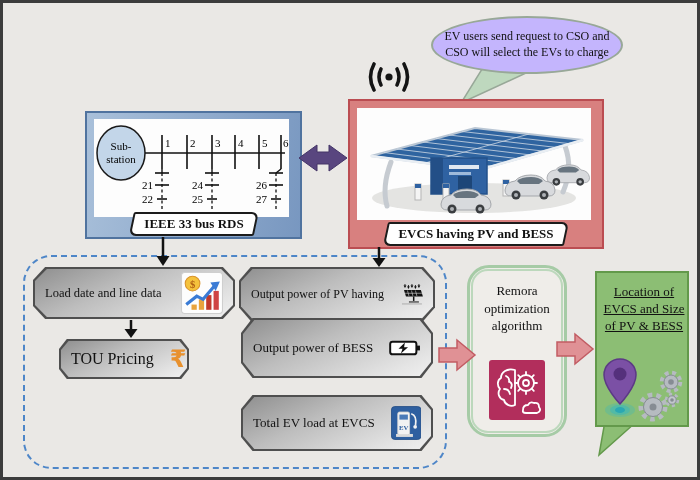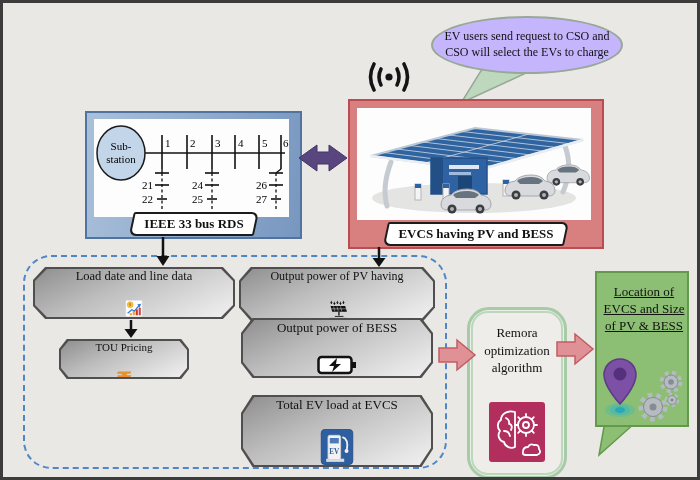--- a/index.html
+++ b/index.html
@@ -38,27 +38,27 @@
   
   .dashed-box{left:20px;top:252px;width:420px;height:210px;border:2px dashed #4e86c8;
     border-radius:28px;z-index:1;}
 
   
   .plaque{position:absolute;z-index:2;background:#4f4f4f;
     clip-path:polygon(6% 0%,94% 0%,100% 25%,100% 75%,94% 100%,6% 100%,0% 75%,0% 25%);}
   .plaque-inner{position:absolute;inset:2px;
     clip-path:polygon(6% 0%,94% 0%,100% 25%,100% 75%,94% 100%,6% 100%,0% 75%,0% 25%);
     background:linear-gradient(155deg,#8f8f8f 0%,#bdbdbd 40%,#e5e5e5 85%,#f0f0f0 100%);
-    display:flex;align-items:center;justify-content:space-between;padding:0 10px;box-sizing:border-box;gap:16px;flex-direction:column;}
+    display:flex;align-items:center;justify-content:space-between;padding:0 10px;box-sizing:border-box;gap:16px;}
   .plaque-label{white-space:nowrap;}
   .rupee{font-size:24px;font-weight:bold;color:#e8912e;font-family:"DejaVu Sans",sans-serif;line-height:1;}
 
   
   .remora{left:464px;top:262px;width:100px;height:172px;z-index:2;box-sizing:border-box;
-    background:#efede9;border:3px solid #a6cba6;border-radius:22px;margin-top:42px;}
+    background:#efede9;border:3px solid #a6cba6;border-radius:22px;}
   .remora:after{content:"";position:absolute;inset:1px;border:2px solid #bcd8bc;border-radius:17px;pointer-events:none;}
   .remora-label{position:absolute;top:14px;left:0;right:0;text-align:center;font-size:13px;line-height:1.35;}
 
   
   .result{left:592px;top:268px;width:94px;height:156px;z-index:2;box-sizing:border-box;
     background:#8cbe74;border:2px solid #63994b;}
   .result-label{position:absolute;top:11px;left:4px;right:0;text-align:center;font-size:13px;line-height:1.3;text-decoration:underline;}
 
   .layer{left:0;top:0;width:700px;height:480px;pointer-events:none;}
   .underlay{z-index:1;} .overlay{z-index:4;}
@@ -238,21 +238,21 @@
         <circle cx="11" cy="11" r="7" fill="#f5c23c" stroke="#d9932b"></circle>
         <text x="11" y="15" font-size="10" font-weight="bold" text-anchor="middle" fill="#b05f14">$</text>
         <path d="M5,31 L15,23 L21,26 L32,13" fill="none" stroke="#3a7bd5" stroke-width="3"></path>
         <path d="M28,10 L37,9 L33,18 Z" fill="#3a7bd5"></path>
       </svg>
     </div>
   </div>
 
   <div class="abs plaque" style="left:56px;top:336px;width:130px;height:40px">
     <div class="plaque-inner">
-      <span class="plaque-label" style="font-size:11px">TOU Pricing</span>
+      <span class="plaque-label" style="font-size:16px">TOU Pricing</span>
       <span class="rupee">₹</span>
     </div>
   </div>
 
   <div class="abs plaque" style="left:236px;top:264px;width:196px;height:54px">
     <div class="plaque-inner">
       <span class="plaque-label" style="font-size:12px">Output power of PV having</span>
       <svg width="42" height="42" viewBox="0 0 46 44">
         <g stroke="#111" stroke-width="1.8">
           <line x1="10" y1="2" x2="10" y2="9"></line>
@@ -286,21 +286,21 @@
     <div class="plaque-inner">
       <span class="plaque-label" style="font-size:13px">Output power of BESS</span>
       <svg width="40" height="22" viewBox="0 0 40 22">
         <rect x="1.5" y="3" width="33" height="16" rx="3" fill="#fff" stroke="#111" stroke-width="2.5"></rect>
         <rect x="35" y="8" width="4" height="6" fill="#111"></rect>
         <polygon points="20,4 12,12 17,12 15,18 24,10 19,10" fill="#111"></polygon>
       </svg>
     </div>
   </div>
 
-  <div class="abs plaque" style="left:238px;top:392px;width:192px;height:72px">
+  <div class="abs plaque" style="left:238px;top:392px;width:192px;height:56px">
     <div class="plaque-inner">
       <span class="plaque-label" style="font-size:13px">Total EV load at EVCS</span>
       <svg width="36" height="40" viewBox="0 0 36 40">
         <rect x="0.5" y="0.5" width="35" height="39" rx="4" fill="#2e5fa0" stroke="#244d85"></rect>
         <rect x="6" y="33" width="20" height="3.5" fill="#dcdcdc"></rect>
         <rect x="8" y="7" width="14" height="27" rx="2" fill="#f2f2f2" stroke="#d0d0d0"></rect>
         <rect x="10" y="10" width="10" height="6" fill="#4a7ab8"></rect>
         <text x="15" y="28" font-size="8" font-weight="bold" text-anchor="middle" fill="#2e5fa0" font-family="Liberation Sans, sans-serif">EV</text>
         <path d="M24,9 q7,2 5,14" fill="none" stroke="#f2f2f2" stroke-width="2"></path>
         <circle cx="28.6" cy="24.5" r="2.2" fill="#f2f2f2"></circle>

